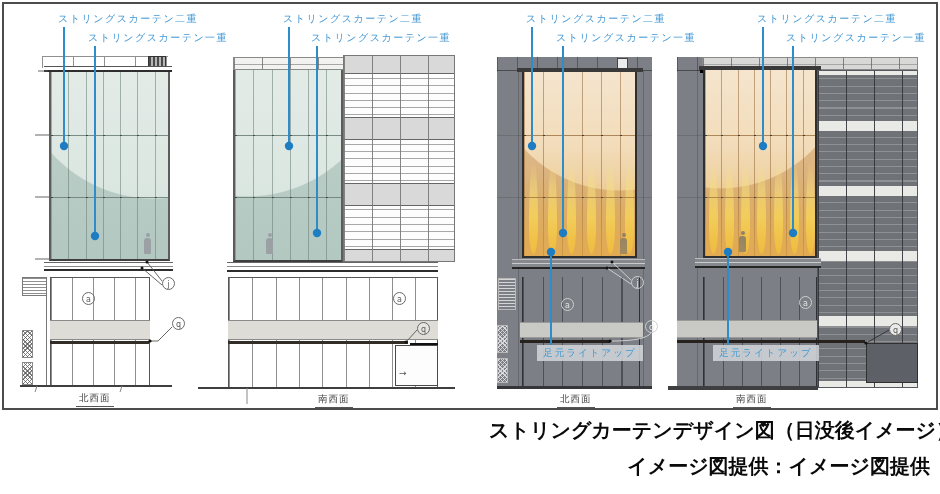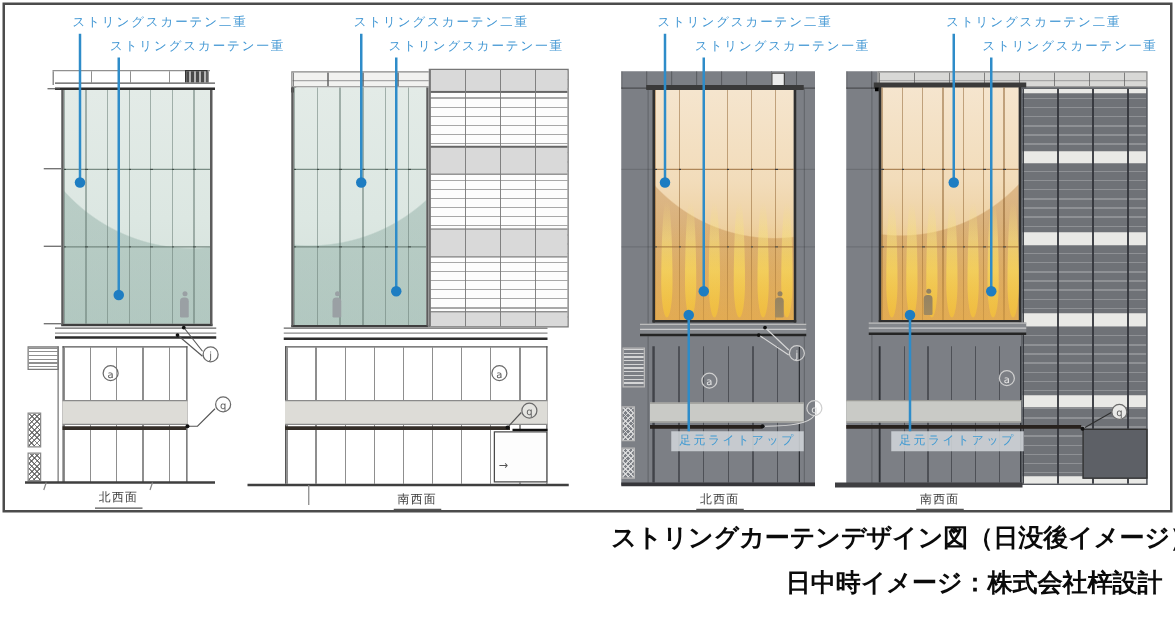--- a/index.html
+++ b/index.html
@@ -280,15 +280,15 @@
         <circle cx="610" cy="341" r="1.6"></circle>
     </g>
 
     <g stroke="#2f2f2f" stroke-width="0.9" fill="none">
       <line x1="889" y1="330" x2="868" y2="342"></line>
     </g>
     <circle cx="866" cy="343" r="1.6" fill="#111"></circle>
   </svg>
 
   <div class="abs caption" style="left:489px;top:417px;">ストリングカーテンデザイン図（日没後イメージ）</div>
-  <div class="abs caption" style="right:10px;top:453px;">日中時イメージ：株式会社梓設計</div>
+  <div class="abs caption" style="right:10px;top:453px;">イメージ図提供：イメージ図提供</div>
 
 </div>
 
 </body></html>

